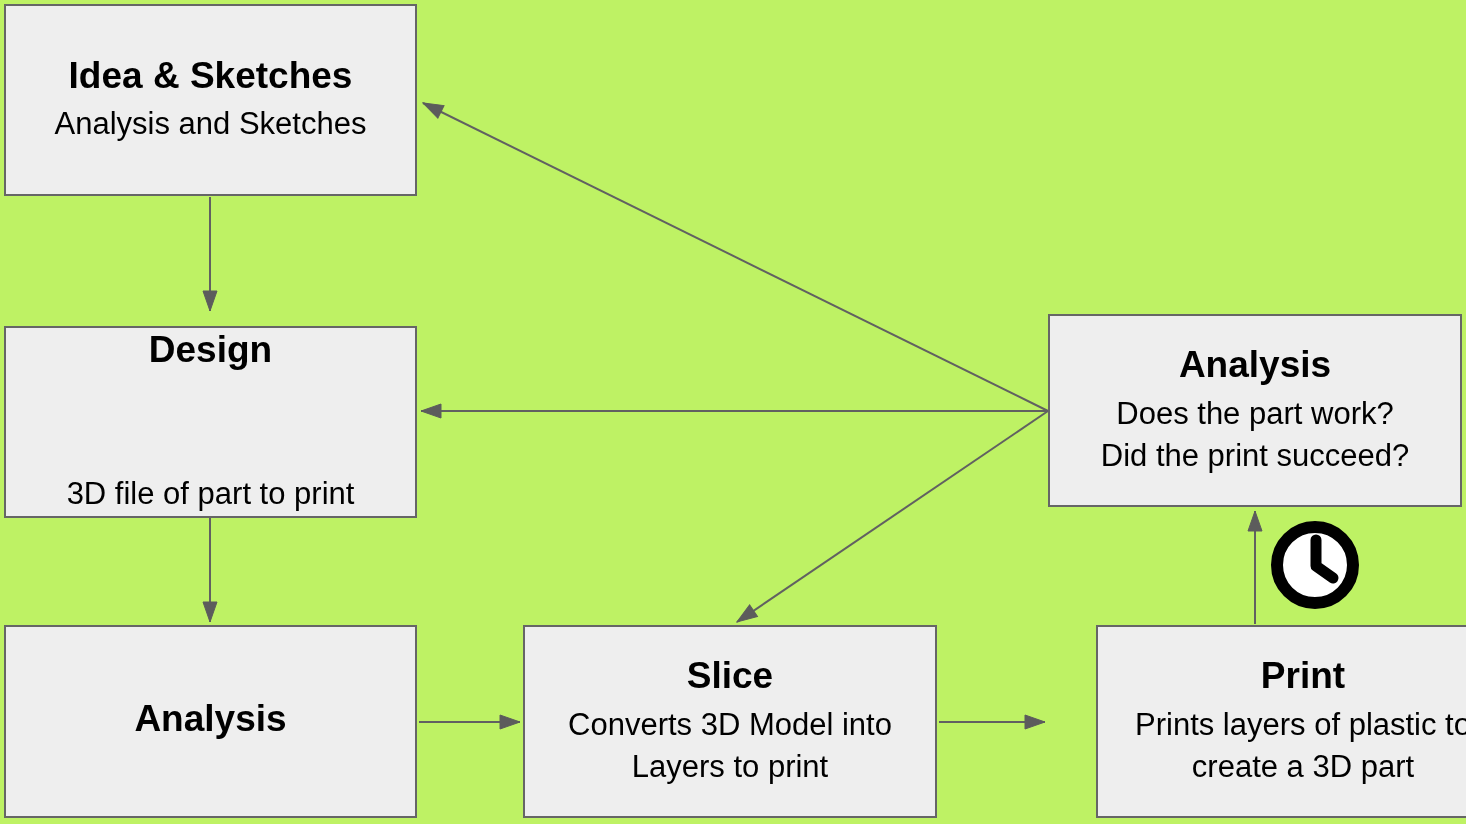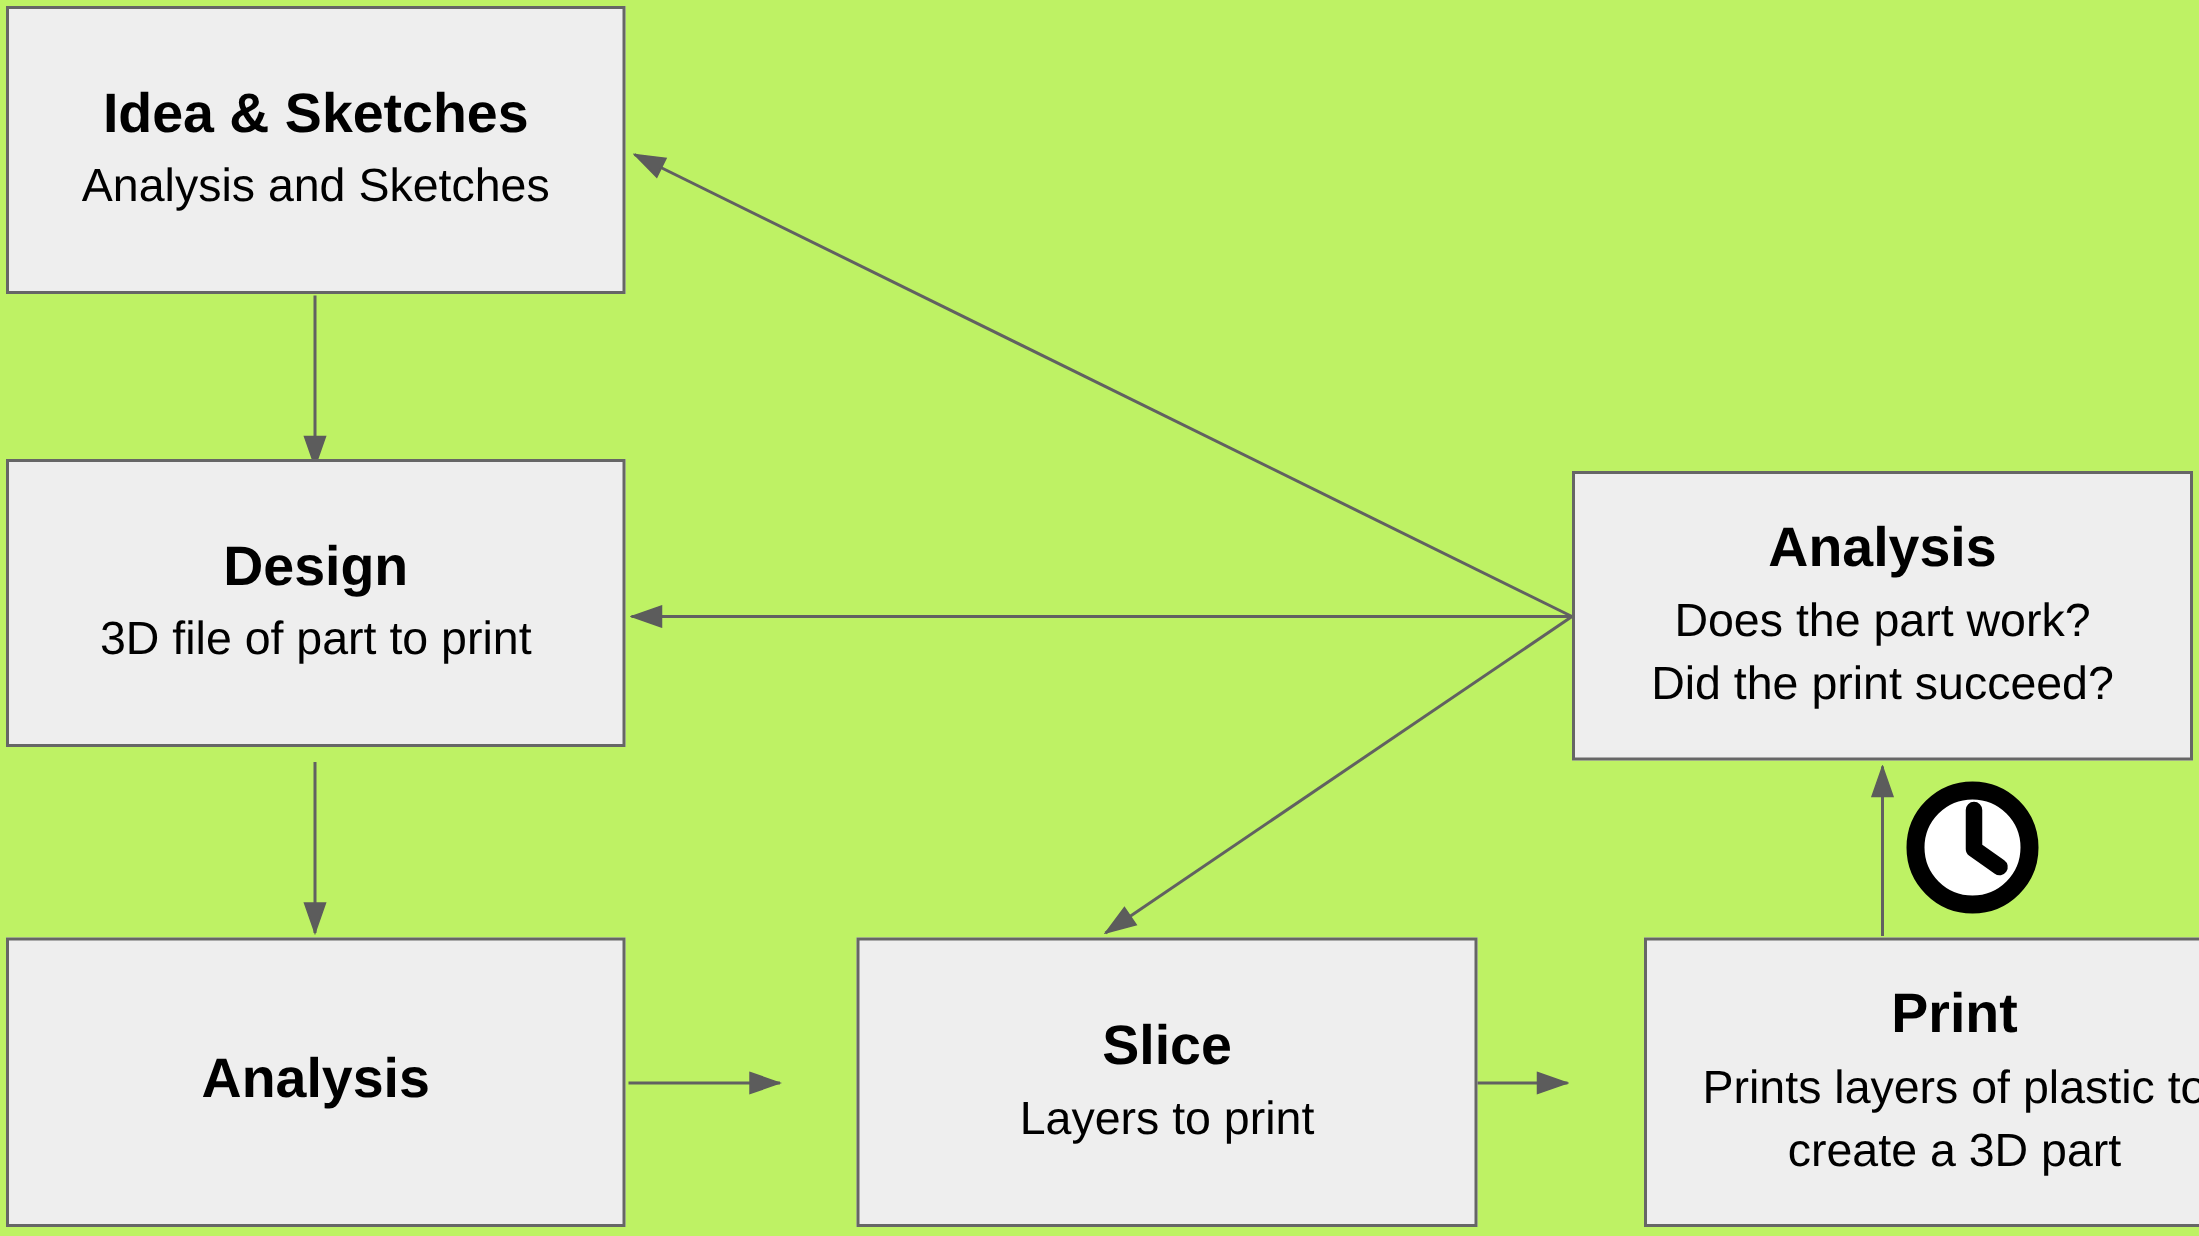--- a/index.html
+++ b/index.html
@@ -39,23 +39,23 @@
     font-weight: bold;
     line-height: 1.18;
     margin-bottom: 6px;
   }
   .node-sub {
     font-size: 31px;
     line-height: 1.38;
   }
   
   .n-idea     { left: 4px;    top: 4px;   width: 413px; height: 192px; }
-  .n-design   { left: 4px;    top: 306px; width: 413px; height: 192px; }
+  .n-design   { left: 4px;    top: 326px; width: 413px; height: 192px; justify-content: space-between; }
   .n-analysis1{ left: 4px;    top: 625px; width: 413px; height: 193px; }
-  .n-slice    { left: 523px;  top: 625px; width: 414px; height: 193px; margin-left: 48px; }
+  .n-slice    { left: 523px;  top: 625px; width: 414px; height: 193px; }
   .n-print    { left: 1048px; top: 625px; width: 414px; height: 193px; margin-left: 48px; }
   .n-analysis2{ left: 1048px; top: 314px; width: 414px; height: 193px; }
 </style>
 </head>
 <body>
 
 <div class="stage">
 
   <svg class="edges-layer" viewBox="0 0 1466 824" xmlns="http://www.w3.org/2000/svg">
     <defs>
@@ -88,20 +88,21 @@
     <div class="node-title">Design</div>
     <div class="node-sub">3D file of part to print</div>
   </div>
 
   <div class="node n-analysis1">
     <div class="node-title">Analysis</div>
   </div>
 
   <div class="node n-slice">
     <div class="node-title">Slice</div>
+    <div class="node-sub">Converts 3D Model into</div>
     <div class="node-sub">Layers to print</div>
   </div>
 
   <div class="node n-print">
     <div class="node-title">Print</div>
     <div class="node-sub">Prints layers of plastic to</div>
     <div class="node-sub">create a 3D part</div>
   </div>
 
   <div class="node n-analysis2">

